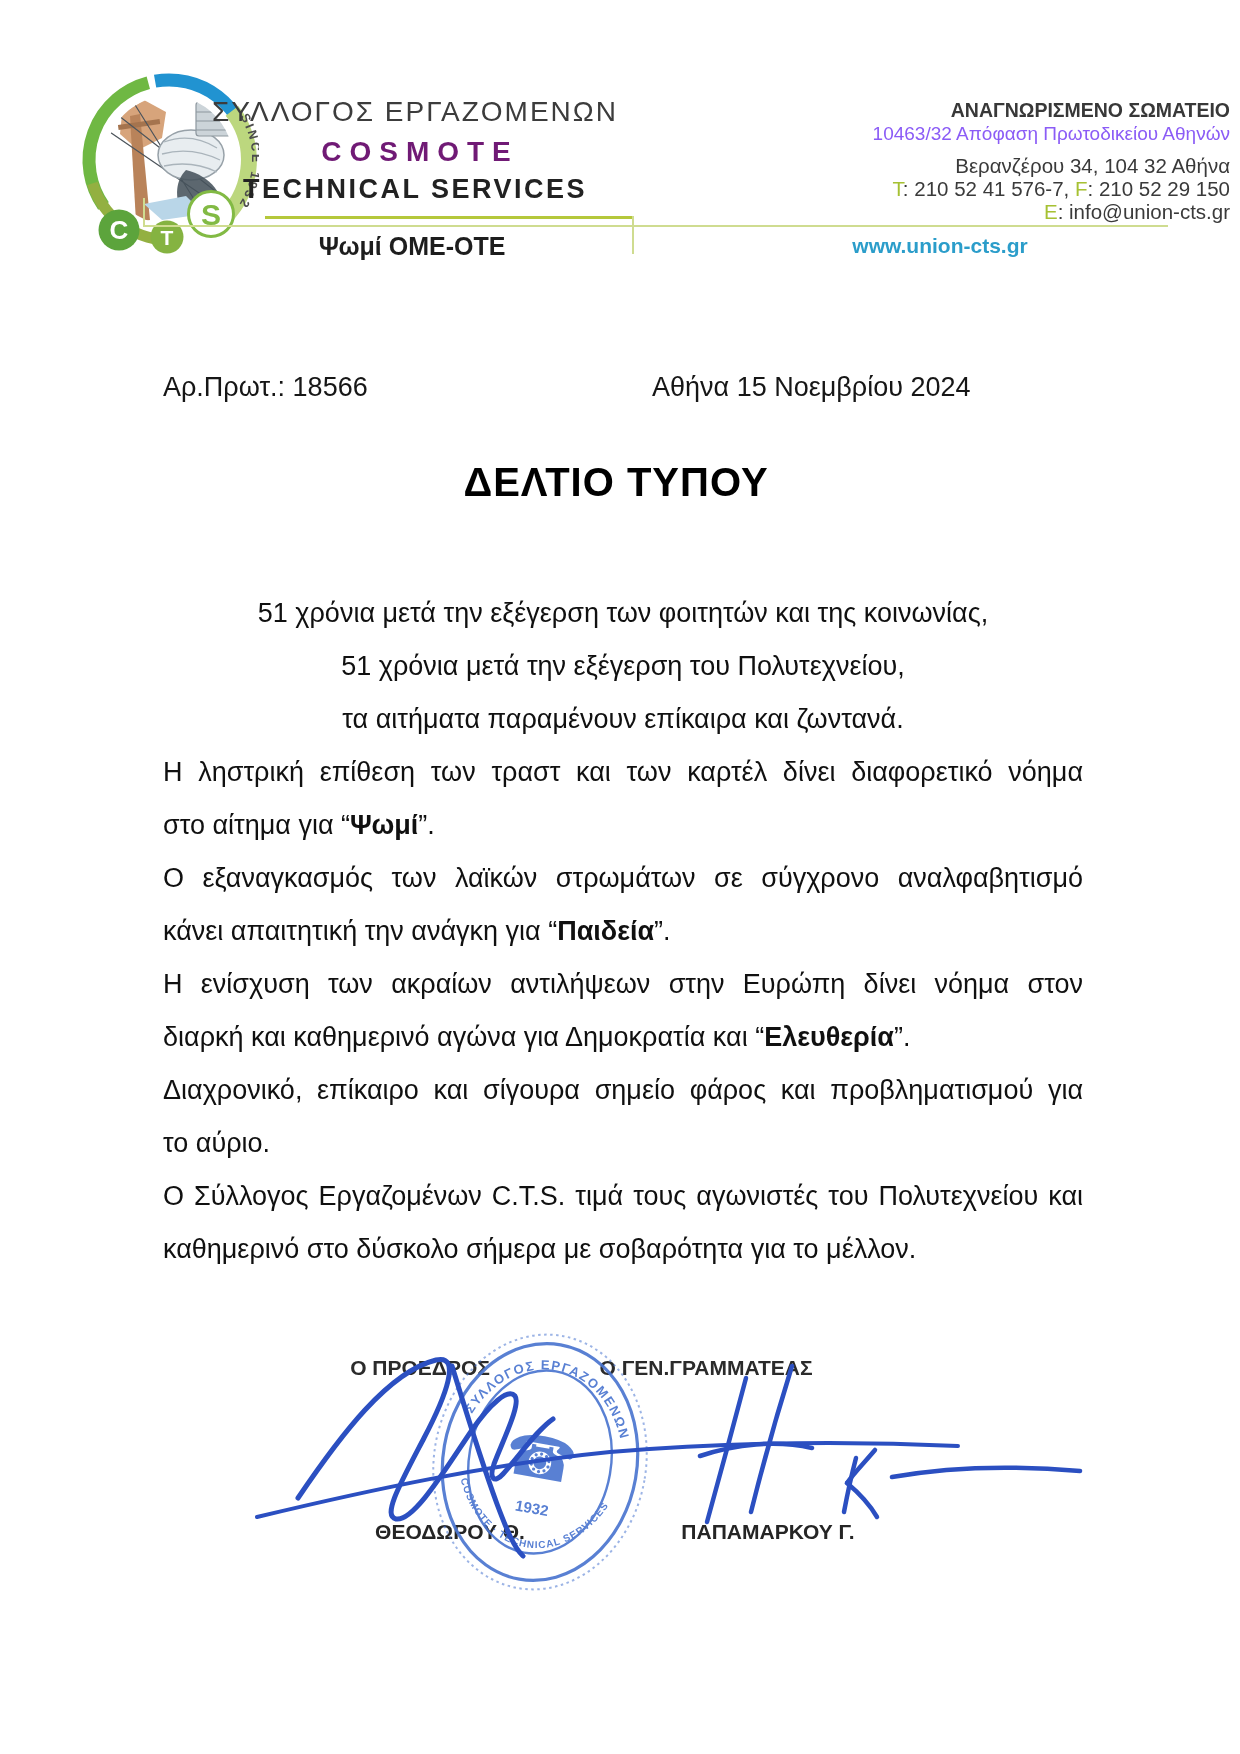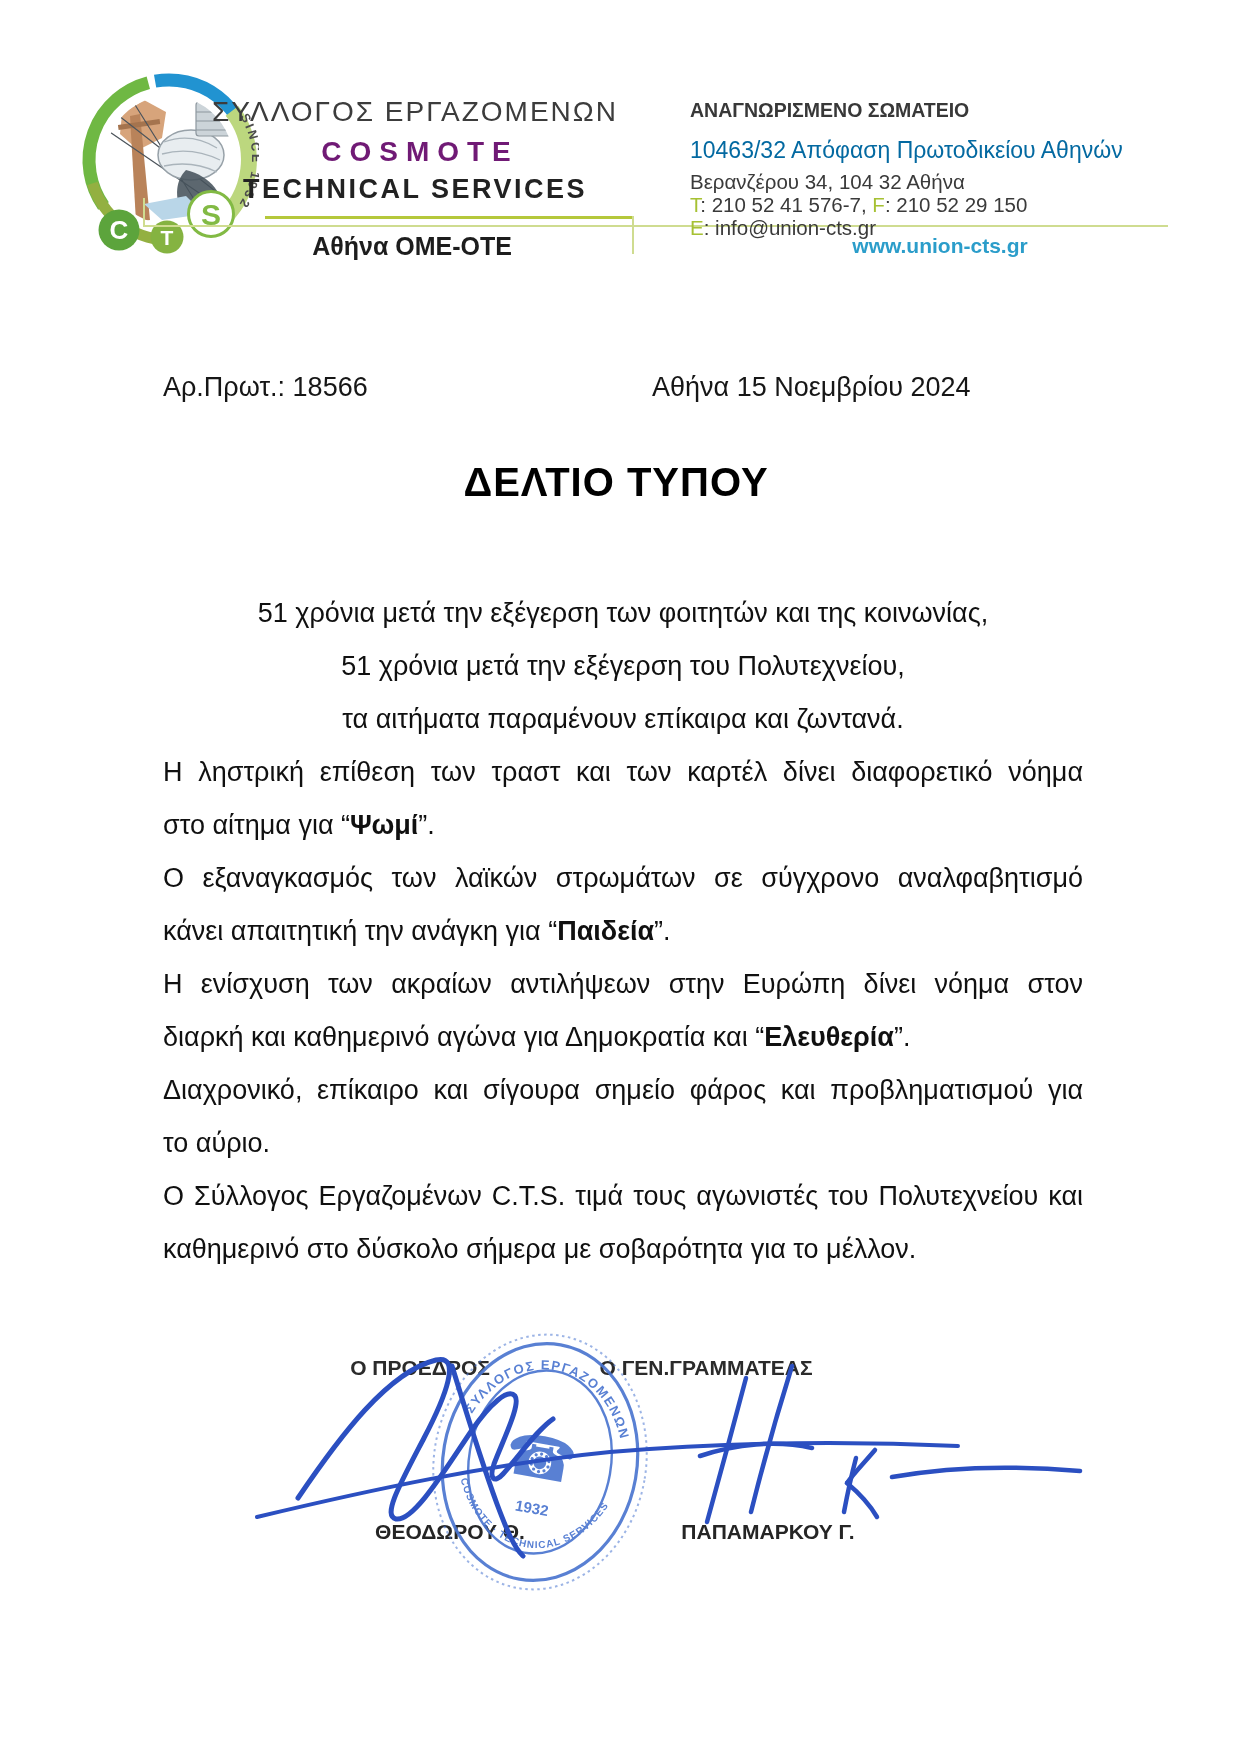--- a/index.html
+++ b/index.html
@@ -7,23 +7,23 @@
         font-family:"Liberation Sans", sans-serif;color:#111;overflow:hidden;}
   .abs{position:absolute;}
   .cx{transform:translateX(-50%);white-space:nowrap;}
   
   .org1{font-size:28px;letter-spacing:2px;color:#3c3c3c;}
   .org2{font-size:28px;font-weight:bold;letter-spacing:8px;color:#701a75;}
   .org3{font-size:27px;font-weight:bold;letter-spacing:2.5px;color:#222;}
   .member{font-size:25px;font-weight:bold;color:#1d1d1d;}
   .hline{background:#b5c83b;}
   .hline-light{background:#cfdc90;}
-  .contact{left:690px;top:98px;width:500px;text-align:left;color:#3a3a3a;}
+  .contact{left:730px;top:98px;width:500px;text-align:right;color:#3a3a3a;}
   .rec{font-size:19.5px;font-weight:bold;line-height:24px;color:#383838;}
-  .court{font-size:23px;line-height:24px;color:#0369a1;margin-bottom:8px;margin-top:16px;}
+  .court{font-size:19px;line-height:24px;color:#8b5cf6;margin-bottom:8px;}
   .cline{font-size:20.5px;line-height:23px;color:#3a3a3a;}
   .glabel{color:#a6c133;}
   .website{font-size:21px;font-weight:bold;color:#2b9dca;}
   
   .meta{font-size:27px;color:#161616;}
   .doctitle{left:0;top:460px;width:1232px;text-align:center;font-size:40px;
             font-weight:bold;color:#000;letter-spacing:1px;}
   
   .bodyblock{left:163px;top:587px;width:920px;font-size:27px;color:#101010;}
   .bline{line-height:53px;height:53px;}
@@ -75,21 +75,21 @@
     <text x="45" y="177" text-anchor="middle" font-size="26" font-weight="bold" fill="#ffffff">C</text>
     <circle cx="93" cy="175" r="16.5" fill="#85b341"></circle>
     <text x="93" y="183" text-anchor="middle" font-size="21" font-weight="bold" fill="#ffffff">T</text>
     <circle cx="137" cy="152" r="22.5" fill="#ffffff" stroke="#82ba44" stroke-width="3"></circle>
     <text x="137" y="163" text-anchor="middle" font-size="30" font-weight="bold" fill="#82ba44">S</text>
   </svg>
 
   <div class="abs cx org1" style="left:415px;top:96px">ΣΥΛΛΟΓΟΣ ΕΡΓΑΖΟΜΕΝΩΝ</div>
   <div class="abs cx org2" style="left:420px;top:136px">COSMOTE</div>
   <div class="abs cx org3" style="left:415px;top:174px">TECHNICAL SERVICES</div>
-  <div class="abs cx member" style="left:412px;top:232px">Αθήνα ΟΜΕ-ΟΤΕ</div>
+  <div class="abs cx member" style="left:412px;top:232px">Ψωμί ΟΜΕ-ΟΤΕ</div>
 
   <div class="abs hline" style="left:265px;top:216px;width:368px;height:3px"></div>
   <div class="abs hline-light" style="left:632px;top:216px;width:2px;height:38px"></div>
   <div class="abs hline-light" style="left:143px;top:225px;width:1025px;height:2px"></div>
   <div class="abs hline-light" style="left:143px;top:198px;width:2px;height:27px"></div>
 
   <div class="abs contact">
     <div class="rec">ΑΝΑΓΝΩΡΙΣΜΕΝΟ ΣΩΜΑΤΕΙΟ</div>
     <div class="court">10463/32 Απόφαση Πρωτοδικείου Αθηνών</div>
     <div class="cline">Βερανζέρου 34, 104 32 Αθήνα</div>

